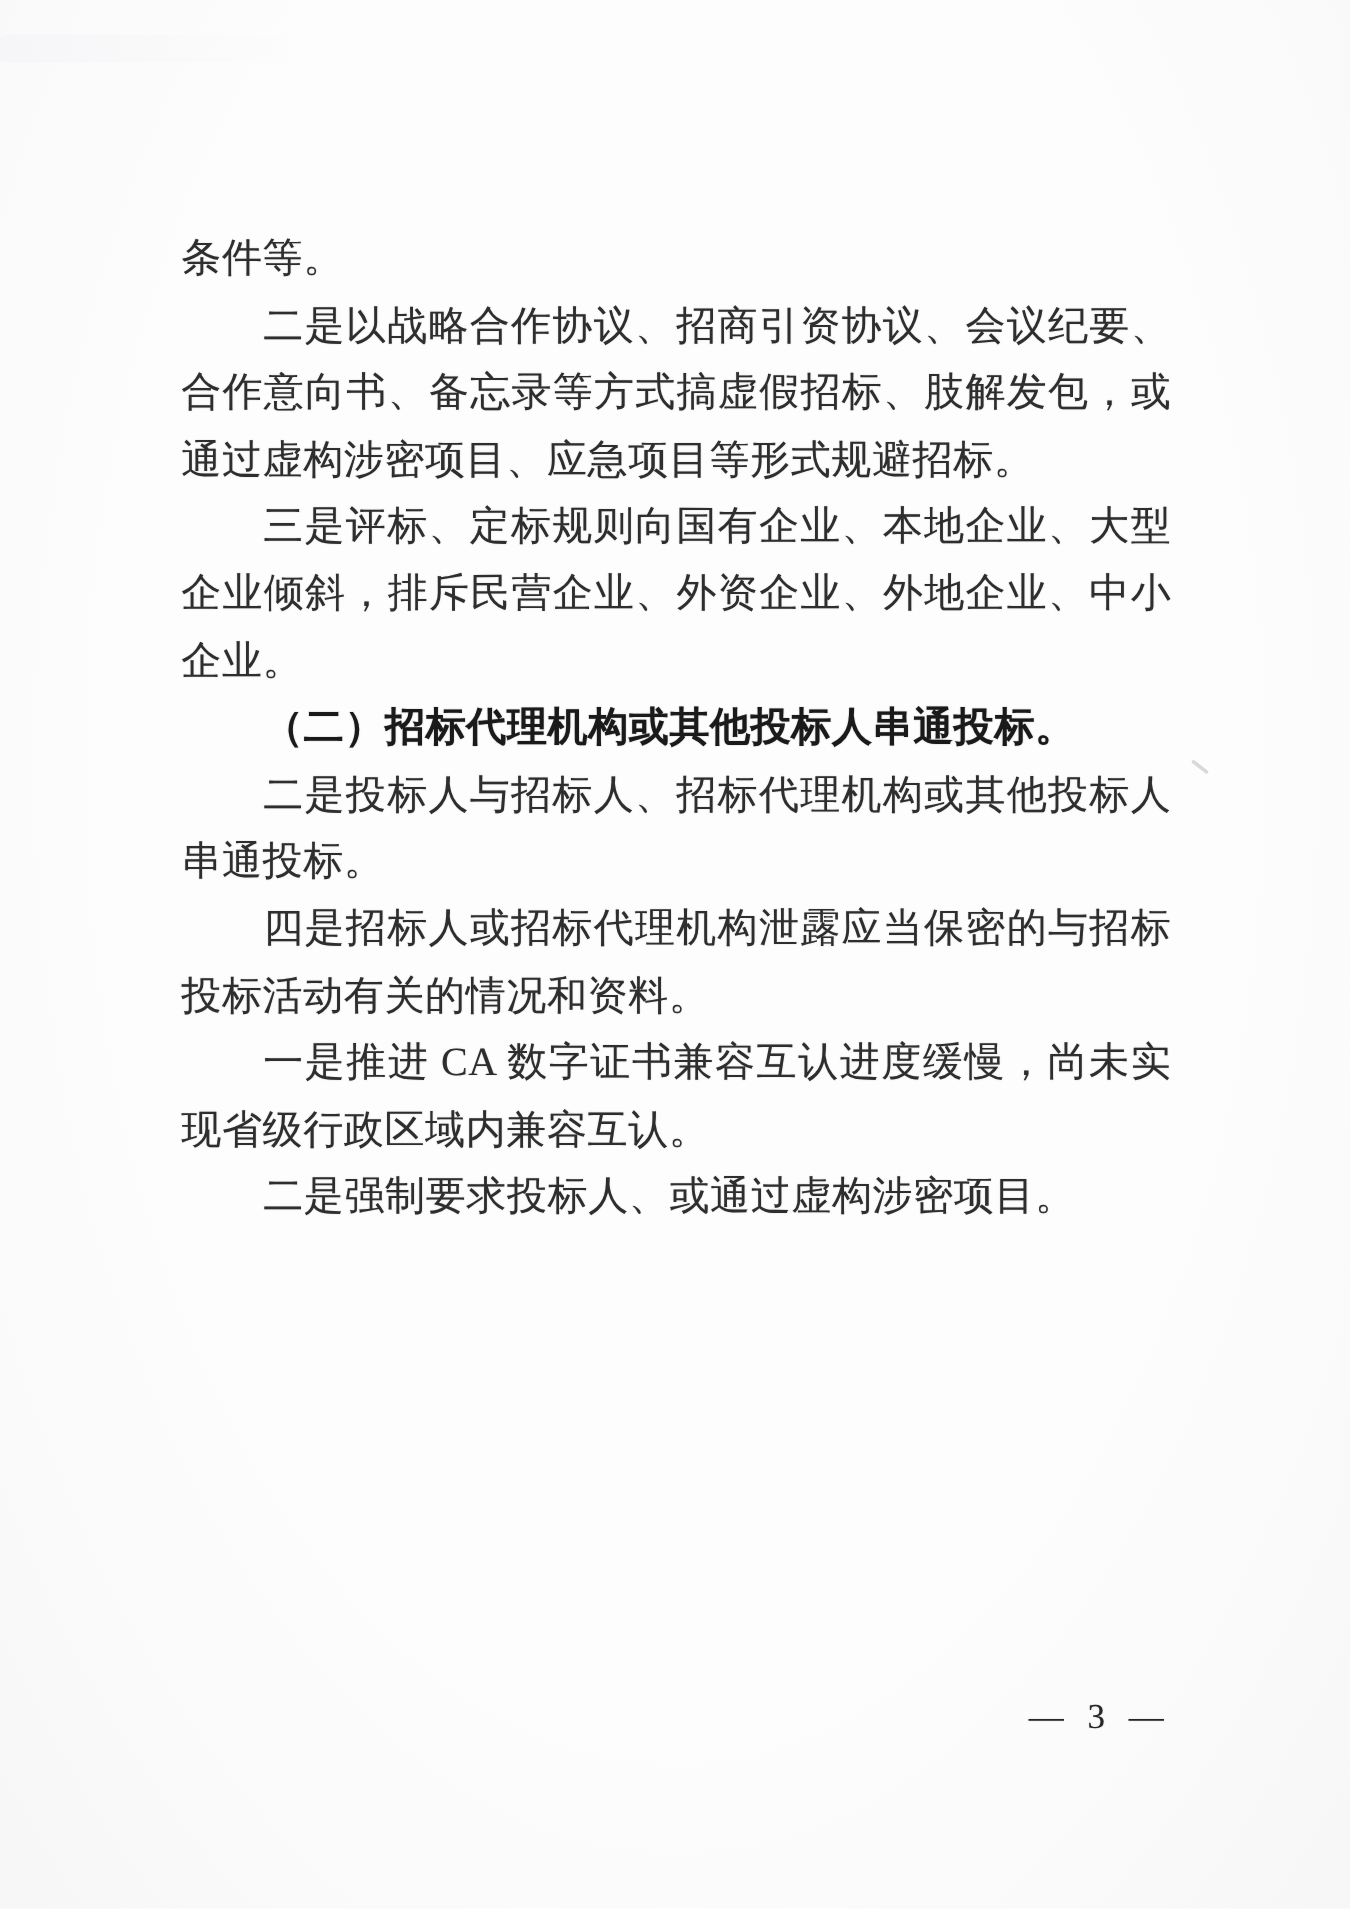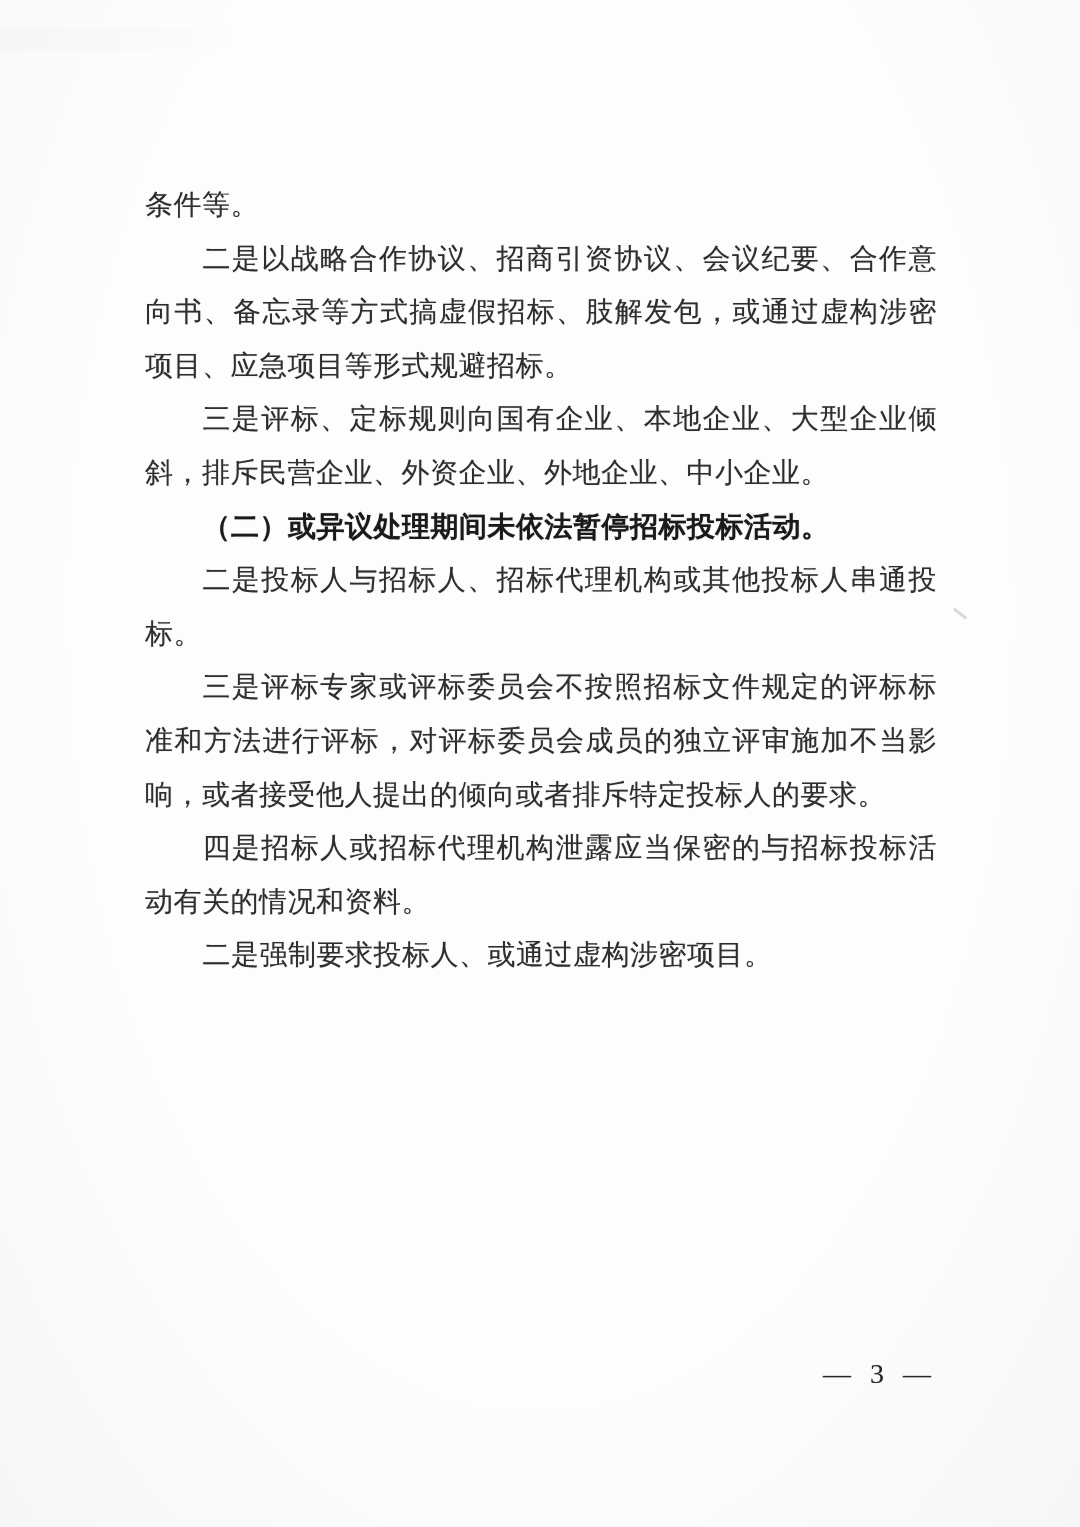--- a/index.html
+++ b/index.html
@@ -32,27 +32,26 @@
     height: 22px;
     background: linear-gradient(to right, #f6f6f8 0%, #fafafb 70%, rgba(250,250,251,0) 100%);
     border-radius: 4px;
   }
   .text-block {
     position: absolute;
     left: 145px;
     top: 180px;
     width: 792px;
     color: #2e2e2e;
-    font-size: 28px;
+    font-size: 32px;
     line-height: 53.6px;
     text-align: justify;
     text-justify: inter-ideograph;
     letter-spacing: 0.5px;
     text-shadow: 0 0 1px rgba(40,40,40,0.35);
-    font-family: Liberation Mono, monospace;
   }
   .text-block p {
     margin: 0;
     padding: 0;
   }
   .para.indent {
     text-indent: 2.05em;
   }
   .para.heading {
     font-weight: 700;
@@ -88,24 +87,24 @@
 <body>
 
 <div class="page">
 
   <div class="scan-noise-top"></div>
 
   <main class="text-block">
     <p class="para">条件等。</p>
     <p class="para indent">二是以战略合作协议、招商引资协议、会议纪要、合作意向书、备忘录等方式搞虚假招标、肢解发包，或通过虚构涉密项目、应急项目等形式规避招标。</p>
     <p class="para indent">三是评标、定标规则向国有企业、本地企业、大型企业倾斜，排斥民营企业、外资企业、外地企业、中小企业。</p>
-    <p class="para indent heading">（二）或异议处理期间未依法暂停招标投标活动。</p>
+    <p class="para indent heading">（二）招标代理机构或其他投标人串通投标。</p>
     <p class="para indent">二是投标人与招标人、招标代理机构或其他投标人串通投标。</p>
-    <p class="para indent">三是评标专家或评标委员会不按照招标文件规定的评标标准和方法进行评标，对评标委员会成员的独立评审施加不当影响，或者接受他人提出的倾向或者排斥特定投标人的要求。</p>
     <p class="para indent">四是招标人或招标代理机构泄露应当保密的与招标投标活动有关的情况和资料。</p>
+    <p class="para indent">一是推进 CA 数字证书兼容互认进度缓慢，尚未实现省级行政区域内兼容互认。</p>
     <p class="para indent">二是强制要求投标人、或通过虚构涉密项目。</p>
   </main>
 
   <div class="scan-artifact"></div>
 
   <div class="page-number">— 3 —</div>
 
 </div>
 
 </body></html>

